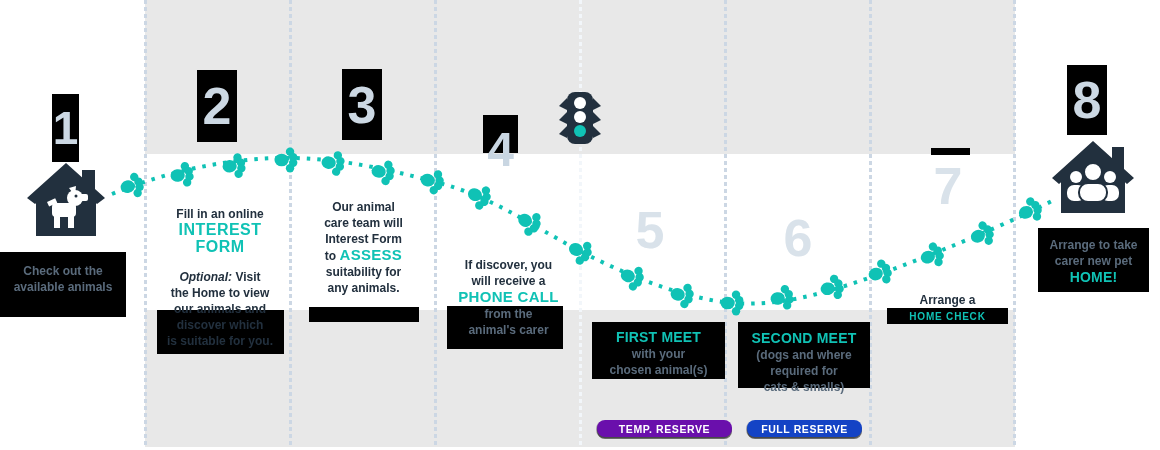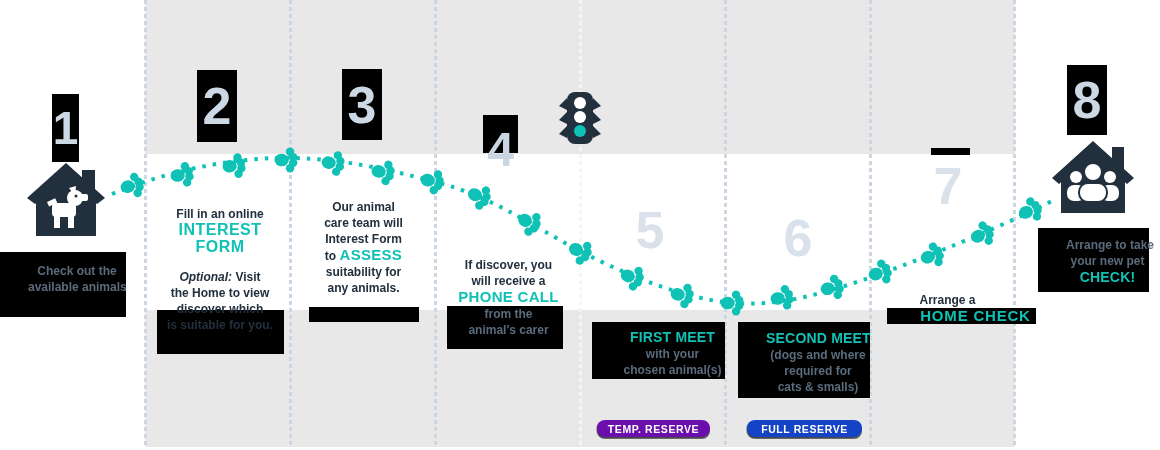--- a/index.html
+++ b/index.html
@@ -24,39 +24,39 @@
   .txt{position:absolute;text-align:center;font-size:12px;}
   .ln{line-height:16px;white-space:nowrap;}
   .ln.spacer{height:13px;}
   .s-n{color:var(--navy);}
   .s-m{color:var(--slate);}
   .s-i{color:var(--navy);font-style:italic;}
   .s-T{color:var(--teal);font-size:14px;letter-spacing:.2px;}
   .t2 .s-T{font-size:16px;letter-spacing:.5px;}
   .t3 .s-T{font-size:15px;letter-spacing:.3px;margin-top:37px;}
   .t4 .s-T{font-size:15px;letter-spacing:.3px;}
-  .bar7 .s-T{font-size:15px;letter-spacing:.8px;}
-  .onblack{background:var(--black);padding-left:28px;}
+  .bar7 .s-T{font-size:10px;letter-spacing:.8px;}
+  .onblack{background:var(--black);}
   .t1{left:0;top:252px;width:126px;height:65px;padding-top:11px;box-sizing:border-box;}
   .t2{left:147px;top:206px;width:146px;z-index:2;text-align:center;}
   .b2{left:157px;top:310px;width:127px;height:44px;z-index:1;}
   .t3{left:292px;top:199px;width:143px;z-index:2;}
   .b3{left:309px;top:307px;width:110px;height:15px;z-index:1;}
   .t4{left:437px;top:257px;width:143px;z-index:2;}
   .b4{left:447px;top:306px;width:116px;height:43px;z-index:1;}
   .t5{left:592px;top:322px;width:133px;height:57px;padding-top:7px;box-sizing:border-box;}
-  .t6{left:738px;top:322px;width:132px;height:76px;padding-top:8px;box-sizing:border-box;}
+  .t6{left:738px;top:322px;width:132px;height:66px;padding-top:8px;box-sizing:border-box;}
   .t7{left:880px;top:292px;width:135px;}
   .bar7{left:887px;top:308px;width:121px;height:16px;display:flex;align-items:center;justify-content:center;}
   .t8{left:1038px;top:228px;width:111px;height:64px;padding-top:9px;box-sizing:border-box;}
   
   .pill{position:absolute;top:420px;height:17px;border-radius:8px;color:#fff;
     font-size:10.5px;letter-spacing:.6px;display:flex;align-items:center;justify-content:center;
     box-shadow:0 2px 0 rgba(0,0,0,.55), -1px 1px 0 rgba(0,0,0,.3);}
-  .pill-temp{left:597px;width:113px;background:var(--pill_purple);}
+  .pill-temp{left:597px;width:135px;background:var(--pill_purple);}
   .pill-full{left:747px;width:115px;background:var(--pill_blue);}
   .icon-abs{position:absolute;}
   .navyfill{fill:var(--navy);}
   .whitefill{fill:var(--white);}
   .tealfill{fill:var(--teal);}
 </style>
 </head>
 <body>
 
 <div class="stage">
@@ -175,20 +175,21 @@
     </div>
 
   <div class="blackbar b2"></div>
   <div class="txt t2">
       <div class="ln"><span class="s-n">Fill in an online</span></div>
       <div class="ln"><span class="s-T">INTEREST</span></div>
       <div class="ln"><span class="s-T">FORM</span></div>
       <div class="ln spacer"></div>
       <div class="ln"><span class="s-i">Optional:</span><span class="s-n"> Visit</span></div>
       <div class="ln"><span class="s-n">the Home to view</span></div>
+      <div class="ln"><span class="s-n">our animals and</span></div>
       <div class="ln"><span class="s-n">discover which</span></div>
       <div class="ln"><span class="s-n">is suitable for you.</span></div>
     </div>
 
   <div class="blackbar b3"></div>
   <div class="txt t3">
       <div class="ln"><span class="s-n">Our animal</span></div>
       <div class="ln"><span class="s-n">care team will</span></div>
       <div class="ln"><span class="s-n">Interest Form</span></div>
       <div class="ln"><span class="s-n">to </span><span class="s-T">ASSESS</span></div>
@@ -219,20 +220,20 @@
 
   <div class="txt t7">
       <div class="ln"><span class="s-n">Arrange a</span></div>
     </div>
   <div class="txt bar7 onblack" style="position:absolute">
       <div class="ln"><span class="s-T">HOME CHECK</span></div>
     </div>
 
   <div class="txt t8 onblack">
       <div class="ln"><span class="s-m">Arrange to take</span></div>
-      <div class="ln"><span class="s-m">your new pet</span></div>
-      <div class="ln"><span class="s-T">CHECK!</span></div>
+      <div class="ln"><span class="s-m">carer new pet</span></div>
+      <div class="ln"><span class="s-T">HOME!</span></div>
     </div>
 
   <div class="pill pill-temp">TEMP. RESERVE</div>
   <div class="pill pill-full">FULL RESERVE</div>
 
 </div>
 
 </body></html>

